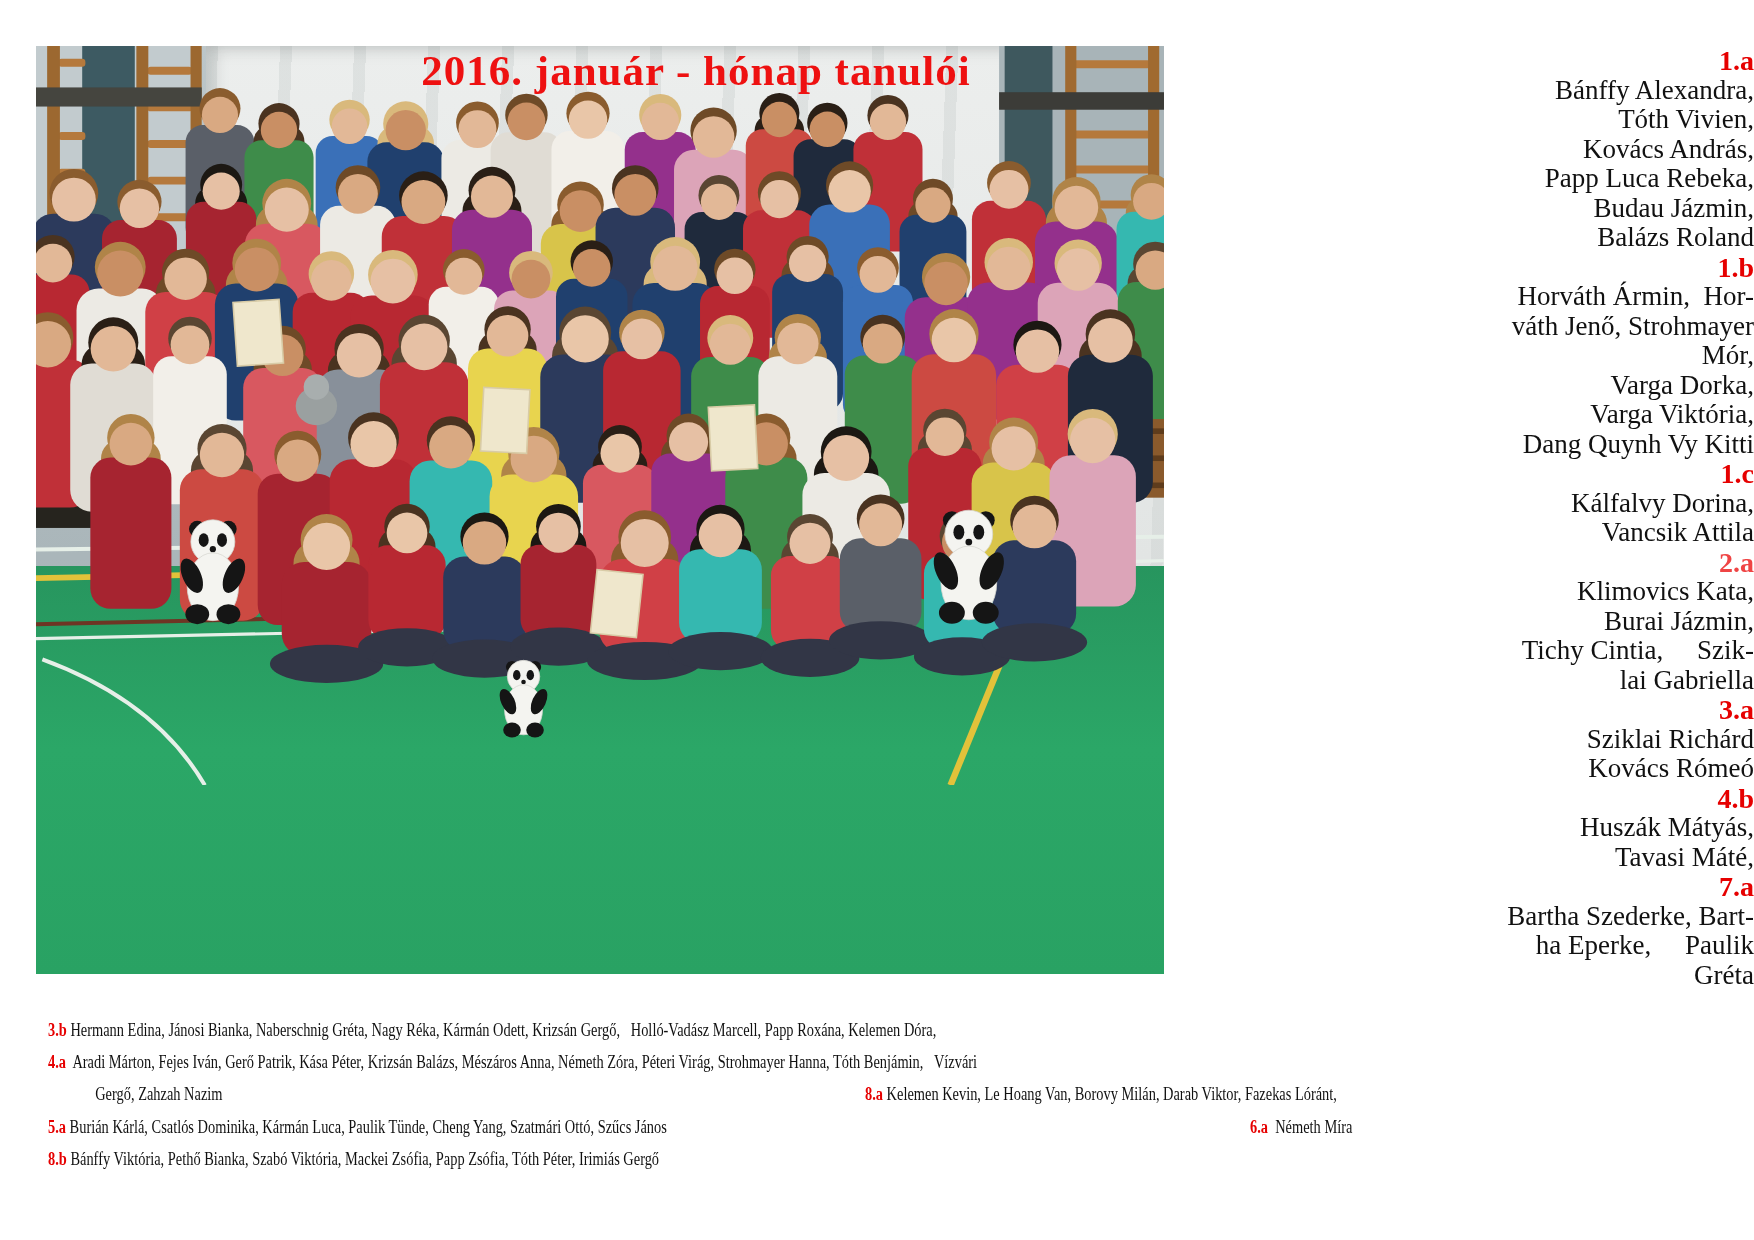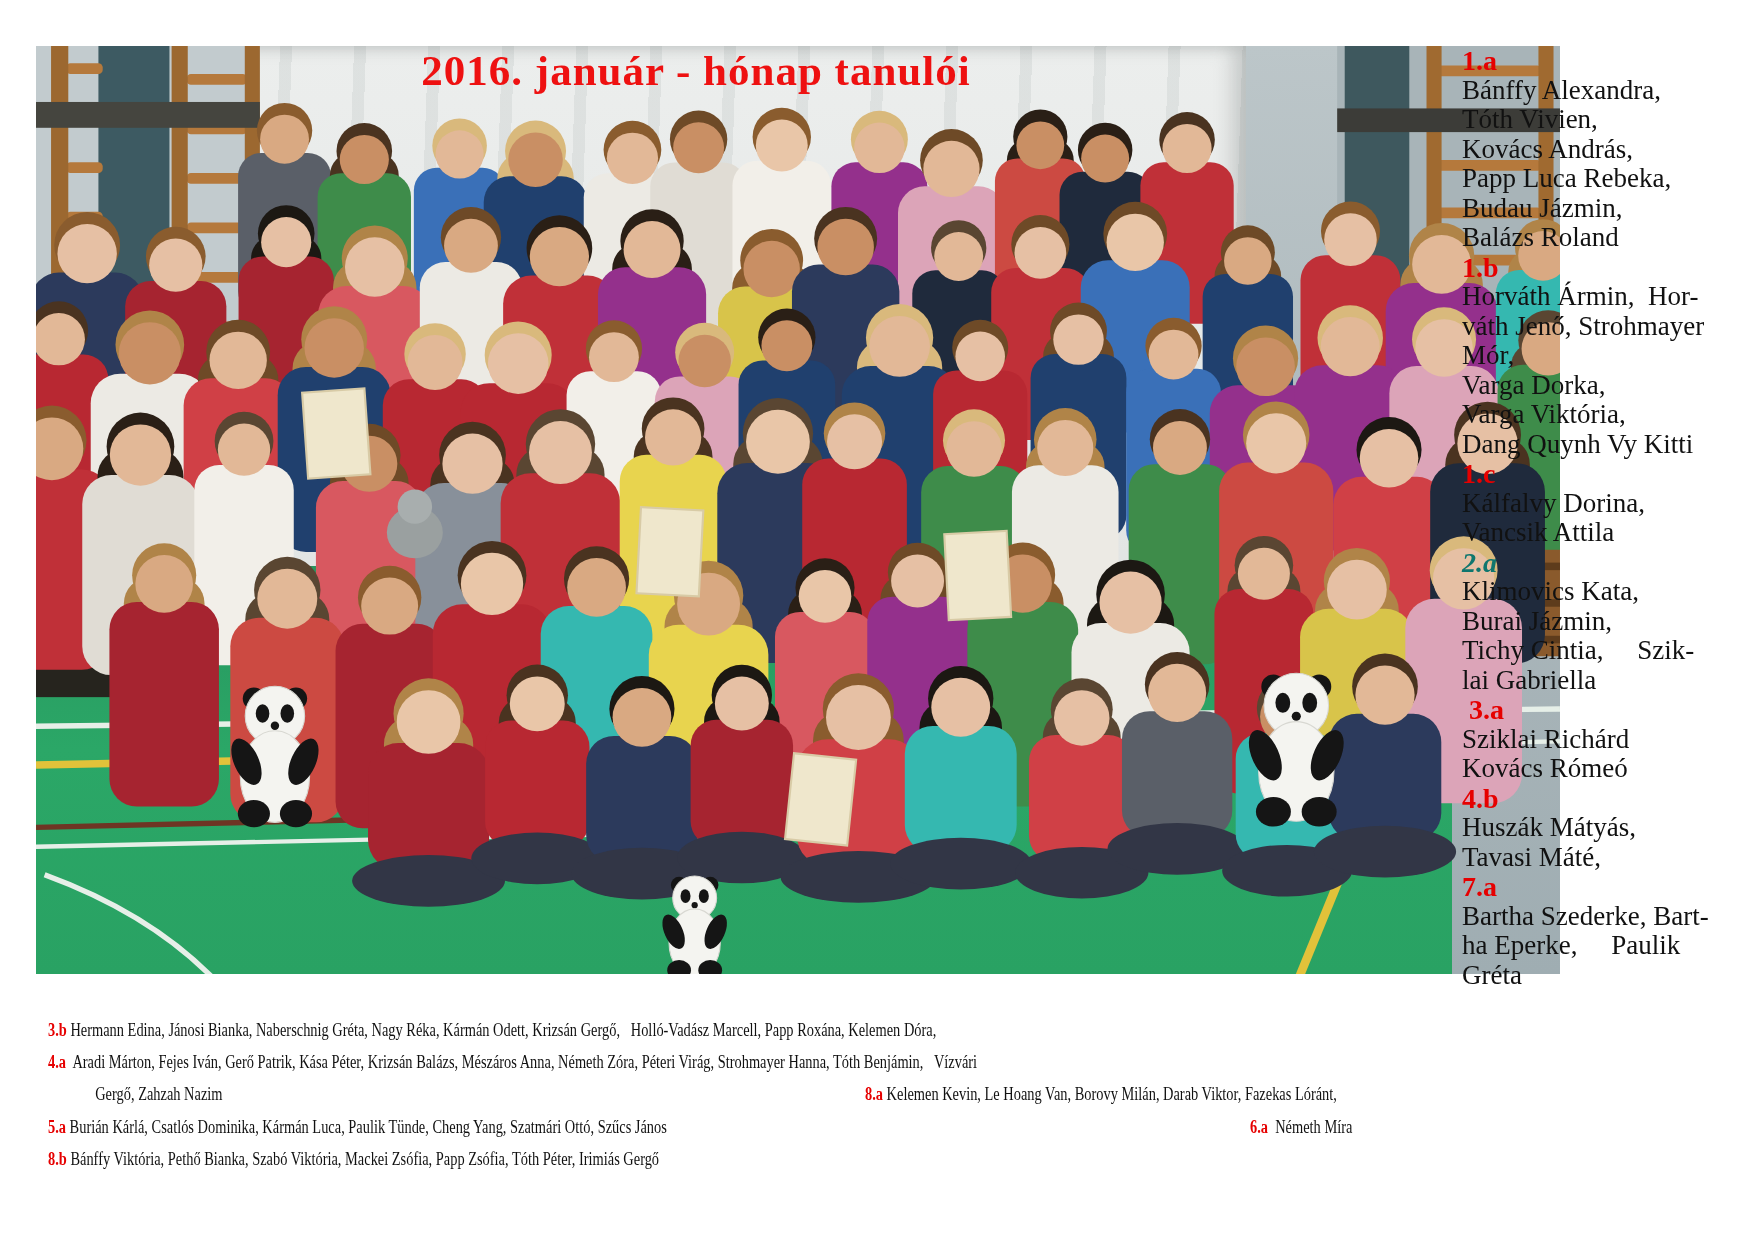--- a/index.html
+++ b/index.html
@@ -1,21 +1,21 @@
 <!DOCTYPE html>
 <html><head>
 <meta charset="utf-8">
 <style>
   html,body{margin:0;padding:0;}
   body{
     width:1754px;height:1240px;position:relative;background:#ffffff;
     font-family:"Liberation Serif", serif;overflow:hidden;color:#111;
   }
   .photo{
-    position:absolute;left:36px;top:46px;width:1524px;height:928px;
+    position:absolute;left:36px;top:46px;width:1128px;height:928px;
     overflow:hidden;background:#e5e5e5;font-family:Liberation Serif, serif;
   }
   .wall{position:absolute;inset:0;background:linear-gradient(#bcc6c9,#aab6ba 55%,#9fadb2);}
   .curtain{
     position:absolute;left:170px;top:0;width:1040px;height:730px;
     background:
       repeating-linear-gradient(92deg, rgba(205,210,209,.45) 0 12px, rgba(255,255,255,0) 12px 74px),
       linear-gradient(#eceeed,#e2e5e4 70%,#dadedd);
     box-shadow:inset -14px 0 18px rgba(90,100,100,.25), inset 10px 0 14px rgba(90,100,100,.18);
   }
@@ -24,21 +24,21 @@
     background:linear-gradient(#27955e,#2ba767 45%,#29a263);
   }
   .overlay{position:absolute;inset:0;}
   .photo-title{
     position:absolute;top:0px;left:0;width:1416px;box-sizing:border-box;
     text-align:center;padding-right:96px;
     font-weight:bold;font-size:43px;letter-spacing:1px;
   }
   .sidebar{
     position:absolute;left:1462px;top:46px;width:292px;
-    font-size:27px;line-height:29.5px;
+    font-size:27px;line-height:29.5px;text-align:right;
   }
   .side-label{font-weight:bold;font-size:28px;}
   .side-line{white-space:pre;}
   .bottom{
     position:absolute;left:48px;top:1014px;width:1690px;
     font-size:18px;line-height:32.2px;
   }
   .b-line{position:relative;height:32.2px;white-space:pre;}
   .b-scale{
     display:inline-block;transform:scaleX(.8);transform-origin:0 0;
@@ -465,21 +465,21 @@
     <div class="side-label" style="color: rgb(230, 0, 0);">1.b</div>
     <div class="side-line">Horváth Ármin,  Hor-</div>
     <div class="side-line">váth Jenő, Strohmayer</div>
     <div class="side-line">Mór,</div>
     <div class="side-line">Varga Dorka,</div>
     <div class="side-line">Varga Viktória,</div>
     <div class="side-line">Dang Quynh Vy Kitti</div>
     <div class="side-label" style="color: rgb(230, 0, 0);">1.c</div>
     <div class="side-line">Kálfalvy Dorina,</div>
     <div class="side-line">Vancsik Attila</div>
-    <div class="side-label" style="color: #0f766e; font-style: italic;">2.a</div>
+    <div class="side-label" style="color: #ef4444;">2.a</div>
     <div class="side-line">Klimovics Kata,</div>
     <div class="side-line">Burai Jázmin,</div>
     <div class="side-line">Tichy Cintia,     Szik-</div>
     <div class="side-line">lai Gabriella</div>
     <div class="side-label" style="color: rgb(230, 0, 0); margin-left: 7px;">3.a</div>
     <div class="side-line">Sziklai Richárd</div>
     <div class="side-line">Kovács Rómeó</div>
     <div class="side-label" style="color: rgb(230, 0, 0);">4.b</div>
     <div class="side-line">Huszák Mátyás,</div>
     <div class="side-line">Tavasi Máté,</div>

